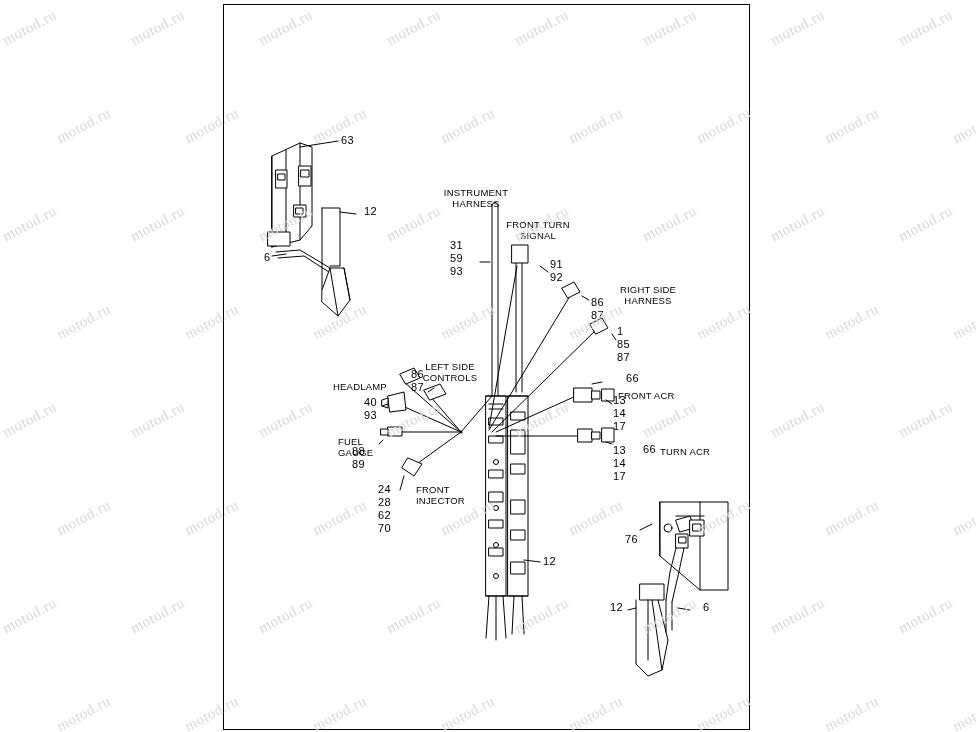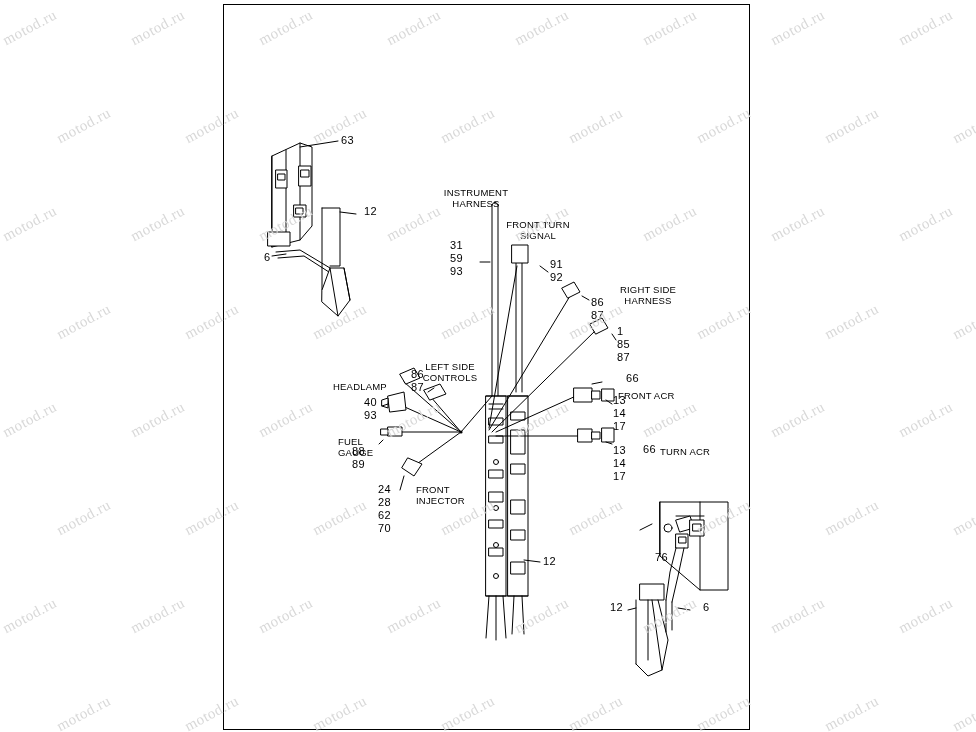--- a/index.html
+++ b/index.html
@@ -305,21 +305,21 @@
 17</div>
 
   <div class="num" style="left:613px; top:444px;">13
 14
 17</div>
   <div class="num" style="left:643px; top:443px;">66</div>
   <div class="lbl" style="left:660px; top:446px;">TURN ACR</div>
 
   <div class="num" style="left:543px; top:555px;">12</div>
 
-  <div class="num" style="left:625px; top:551px;margin-left:30px;">76</div>
+  <div class="num" style="left:625px; top:533px;">76</div>
   <div class="num" style="left:610px; top:601px;">12</div>
   <div class="num" style="left:703px; top:601px;">6</div>
 
   <div id="watermarks">
       <div class="wm" style="color: rgb(216, 216, 216); left: 0px; top: 34px;">motod.ru</div>
       <div class="wm" style="color: rgb(216, 216, 216); left: 128px; top: 34px;">motod.ru</div>
       <div class="wm" style="color: rgb(216, 216, 216); left: 256px; top: 34px;">motod.ru</div>
       <div class="wm" style="color: rgb(216, 216, 216); left: 384px; top: 34px;">motod.ru</div>
       <div class="wm" style="color: rgb(216, 216, 216); left: 512px; top: 34px;">motod.ru</div>
       <div class="wm" style="color: rgb(216, 216, 216); left: 640px; top: 34px;">motod.ru</div>

